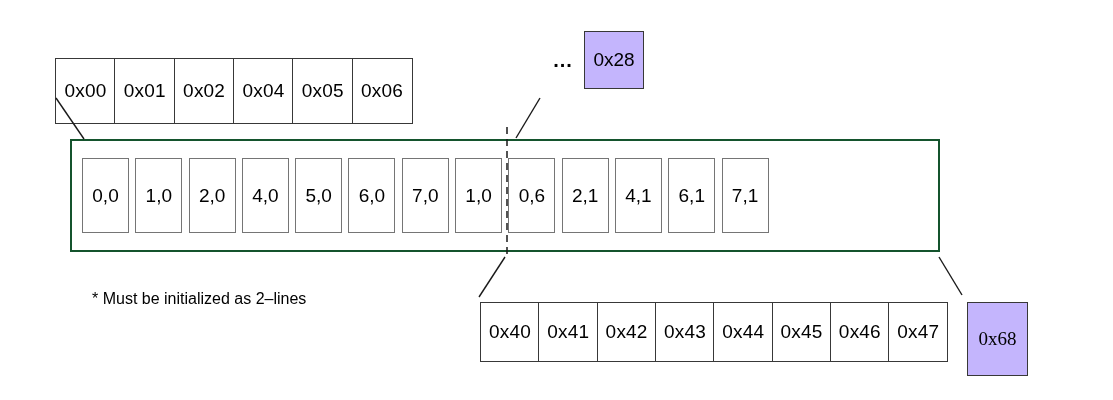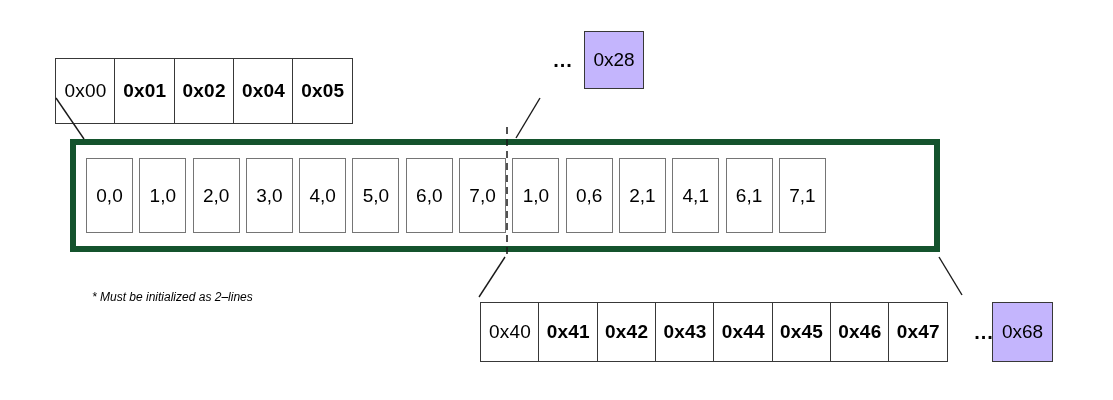--- a/index.html
+++ b/index.html
@@ -7,66 +7,66 @@
     position:relative; width:1113px; height:400px; background:#ffffff;
     font-family:"Liberation Sans", sans-serif; color:#000000; overflow:hidden;
   }
   
   .mem-row { position:absolute; display:flex; }
   .mem-cell {
     box-sizing:border-box; border:1.7px solid #383838; background:#ffffff;
     display:flex; align-items:center; justify-content:center;
     font-size:19px; letter-spacing:0.2px;
   }
-  .mem-cell + .mem-cell { margin-left:-1.7px;font-weight:bold; }
+  .mem-cell + .mem-cell { margin-left:-1.7px; }
   .row-top .mem-cell { width:61px; height:66px; }
   .row-bottom .mem-cell { width:60px; height:60px; }
   .tail-box {
     position:absolute; box-sizing:border-box; border:1.7px solid #383838;
     display:flex; align-items:center; justify-content:center; font-size:19px;
     background:#c4b5fd;
   }
   .ellipsis {
     position:absolute; font-size:20px; font-weight:bold; letter-spacing:1px;
     text-align:center; line-height:28px; height:28px;
   }
   
   .frame {
     position:absolute; left:70px; top:139px; width:870px; height:113px;
-    box-sizing:border-box; border:6px solid #14532d; background:#ffffff;
+    box-sizing:border-box; border:2px solid #14532d; background:#ffffff;
     display:flex; align-items:center; padding-left:10px; gap:6.3px;
   }
   .matrix-cell {
     flex:none; box-sizing:border-box; width:47px; height:75px;
     border:1.6px solid #757575; background:#ffffff;
     display:flex; align-items:center; justify-content:center; font-size:19px;
   }
-  .footnote { position:absolute; left:92px; top:290px; font-size:12px;font-style:italic; }
+  .footnote { position:absolute; left:92px; top:290px; font-size:16px; }
   .overlay { position:absolute; left:0; top:0; width:1113px; height:400px; pointer-events:none; }
 </style>
 </head>
 <body>
 
 <div class="stage">
 
   <div class="mem-row row-top" style="left:55px; top:30px;margin-top:28px;">
     <div class="mem-cell">0x00</div>
     <div class="mem-cell">0x01</div>
     <div class="mem-cell">0x02</div>
     <div class="mem-cell">0x04</div>
     <div class="mem-cell">0x05</div>
+    <div class="mem-cell">0x06</div>
   </div>
   <div class="ellipsis" style="left:541px; top:46px; width:44px;">...</div>
   <div class="tail-box" style="left:584px; top:31px; width:60px; height:58px;">0x28</div>
 
   <div class="frame">
     <div class="matrix-cell">0,0</div>
     <div class="matrix-cell">1,0</div>
     <div class="matrix-cell">2,0</div>
-    <div class="matrix-cell">3,0</div>
     <div class="matrix-cell">4,0</div>
     <div class="matrix-cell">5,0</div>
     <div class="matrix-cell">6,0</div>
     <div class="matrix-cell">7,0</div>
     <div class="matrix-cell">1,0</div>
     <div class="matrix-cell">0,6</div>
     <div class="matrix-cell">2,1</div>
     <div class="matrix-cell">4,1</div>
     <div class="matrix-cell">6,1</div>
     <div class="matrix-cell">7,1</div>
@@ -78,21 +78,21 @@
     <div class="mem-cell">0x40</div>
     <div class="mem-cell">0x41</div>
     <div class="mem-cell">0x42</div>
     <div class="mem-cell">0x43</div>
     <div class="mem-cell">0x44</div>
     <div class="mem-cell">0x45</div>
     <div class="mem-cell">0x46</div>
     <div class="mem-cell">0x47</div>
   </div>
   <div class="ellipsis" style="left:962px; top:318px; width:44px;">...</div>
-  <div class="tail-box" style="left:992px; top:302px; width:61px; height:60px;">0x68</div>
+  <div class="tail-box" style="left:967px; top:302px; width:61px; height:74px;font-family:Liberation Serif, serif;">0x68</div>
 
   <svg class="overlay" viewBox="0 0 1113 400">
     <line x1="56" y1="98" x2="84" y2="139" stroke="#1a1a1a" stroke-width="1.4"></line>
     <line x1="540" y1="98" x2="516" y2="138" stroke="#1a1a1a" stroke-width="1.4"></line>
     <line x1="507" y1="127" x2="507" y2="259" stroke="#1a1a1a" stroke-width="1.5" stroke-dasharray="7 5"></line>
     <line x1="505" y1="257" x2="479" y2="297" stroke="#1a1a1a" stroke-width="1.4"></line>
     <line x1="939" y1="257" x2="962" y2="295" stroke="#1a1a1a" stroke-width="1.4"></line>
   </svg>
 
 </div>

